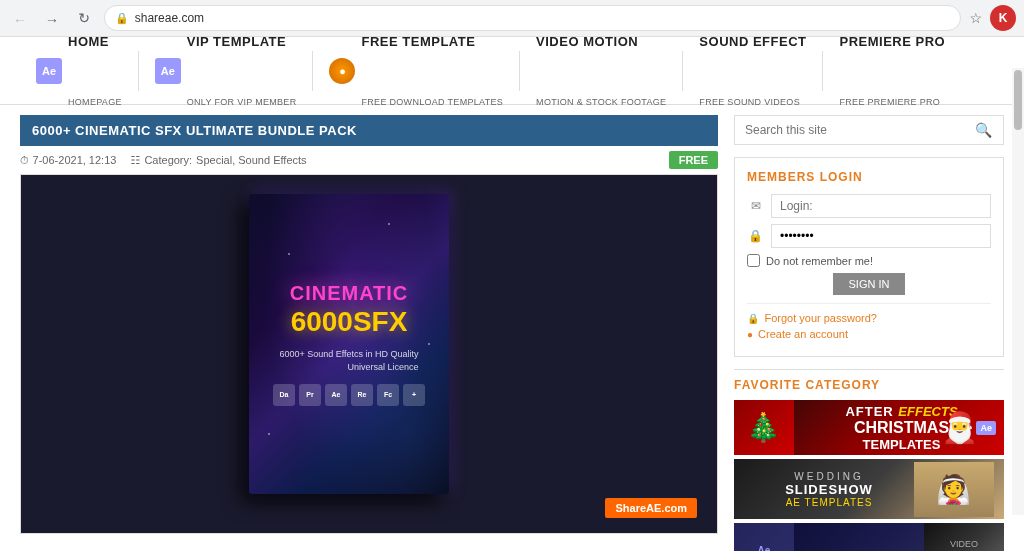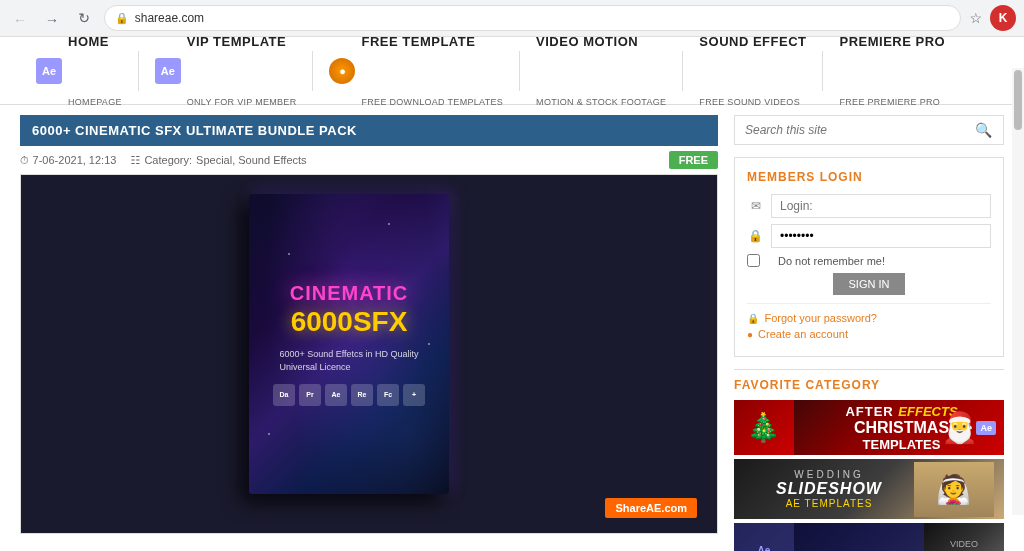--- a/index.html
+++ b/index.html
@@ -109,21 +109,21 @@
       position: relative; overflow: hidden;
     }
     .sfx-box-face::before {
       content: '';
       position: absolute; top: 0; left: 0; right: 0; bottom: 0;
       background: radial-gradient(ellipse at 50% 30%, rgba(100,50,200,0.3) 0%, transparent 60%),
                   radial-gradient(ellipse at 80% 80%, rgba(50,100,200,0.2) 0%, transparent 50%);
     }
     .sfx-title { color: #ff44cc; font-size: 20px; font-weight: 900; text-align: right; line-height: 1.1; z-index: 1; text-shadow: 0 0 20px rgba(255,68,204,0.8); letter-spacing: 1px; }
     .sfx-subtitle { color: #ffcc00; font-size: 28px; font-weight: 900; text-align: center; line-height: 1; z-index: 1; margin-top: 4px; text-shadow: 0 0 15px rgba(255,204,0,0.6); }
-    .sfx-desc { color: rgba(255,255,255,0.8); font-size: 9px; text-align: left; z-index: 1; margin-top: 12px; line-height: 1.4; }
+    .sfx-desc { color: rgba(255,255,255,0.8); font-size: 9px; text-align: right; z-index: 1; margin-top: 12px; line-height: 1.4; }
     .sfx-stars {
       position: absolute; top: 0; left: 0; right: 0; bottom: 0;
       background: radial-gradient(circle at 20% 20%, white 1px, transparent 1px),
                   radial-gradient(circle at 70% 10%, white 1px, transparent 1px),
                   radial-gradient(circle at 90% 50%, white 1px, transparent 1px),
                   radial-gradient(circle at 10% 80%, white 1px, transparent 1px),
                   radial-gradient(circle at 50% 60%, white 0.5px, transparent 0.5px);
       opacity: 0.4;
     }
     .sfx-logos { display: flex; gap: 4px; z-index: 1; margin-top: 10px; }
@@ -133,31 +133,31 @@
       background: #ff6600; color: white; font-size: 11px; font-weight: bold;
       padding: 4px 10px; border-radius: 2px;
     }
 
     
     .right-sidebar { width: 270px; flex-shrink: 0; }
     .search-box {
       display: flex; align-items: center; border: 1px solid #ddd;
       padding: 6px 10px; margin-bottom: 12px;
     }
-    .search-input { flex: 1; border: none; outline: none; font-size: 12px; color: #999; font-style: italic; }
+    .search-input { flex: 1; border: none; outline: none; font-size: 12px; color: #999; }
     .search-icon { color: #999; font-size: 14px; cursor: pointer; }
 
     .login-box { border: 1px solid #ddd; padding: 12px; margin-bottom: 12px; }
     .login-title { color: #e67e22; font-size: 12px; font-weight: bold; letter-spacing: 1px; margin-bottom: 10px; }
     .login-field { display: flex; align-items: center; gap: 6px; margin-bottom: 6px; }
     .login-field-icon { width: 18px; color: #888; font-size: 12px; text-align: center; }
     .login-input {
       flex: 1; border: 1px solid #ddd; padding: 4px 8px; font-size: 12px; outline: none;
     }
-    .remember-row { display: flex; align-items: center; gap: 18px; margin: 6px 0; font-size: 11px; color: #555; }
+    .remember-row { display: flex; align-items: center; gap: 6px; margin: 6px 0; font-size: 11px; color: #555; }
     .signin-btn {
       background: #888; color: white; border: none; padding: 5px 16px;
       font-size: 11px; cursor: pointer; display: block; margin: 6px auto;
     }
     .login-links { margin-top: 8px; padding-top: 8px; border-top: 1px solid #eee; }
     .login-link-item { display: flex; align-items: center; gap: 5px; font-size: 11px; margin-bottom: 4px; }
     .login-link-item a { color: #e67e22; text-decoration: none; }
     .lock-sm { color: #888; font-size: 10px; }
     .create-icon { color: #e67e22; font-size: 10px; }
 
@@ -352,21 +352,21 @@
           </div>
           <div style="position:absolute; right:8px; top:50%; transform:translateY(-50%); display:flex; flex-direction:column; align-items:center; gap:2px;">
             <div style="background:#9999ff; color:white; font-size:9px; font-weight:bold; padding:2px 4px; border-radius:2px;">Ae</div>
           </div>
           <div style="position:absolute; right:25px; top:0; bottom:0; display:flex; align-items:center; font-size:30px; pointer-events:none;">🎅</div>
         </div>
 
         <div class="fav-item fav-item-2" style="margin-top:4px;">
           <div style="flex:1; text-align:center;">
             <span style="display:block; color:rgba(255,255,255,0.7); font-size:10px; letter-spacing:3px;">WEDDING</span>
-            <span style="display:block; color:white; font-size:16px; font-weight:900; letter-spacing:1px;font-style:italic;">SLIDESHOW</span>
+            <span style="display:block; color:white; font-size:13px; font-weight:900; letter-spacing:1px;">SLIDESHOW</span>
             <span style="display:block; color:#ffd700; font-size:10px; letter-spacing:1px;">AE TEMPLATES</span>
           </div>
           <div style="width:80px; height:55px; overflow:hidden; flex-shrink:0;">
             <div style="width:80px; height:55px; background:linear-gradient(to bottom, #c8a96e, #a0855a); display:flex; align-items:center; justify-content:center; font-size:28px;">👰</div>
           </div>
         </div>
 
         <div class="fav-item fav-item-3" style="margin-top:4px;">
           <div style="width:60px; height:55px; background:rgba(100,100,200,0.3); display:flex; align-items:center; justify-content:center;">
             <span style="color:#9999ff; font-size:10px; font-weight:bold;">Ae</span>

